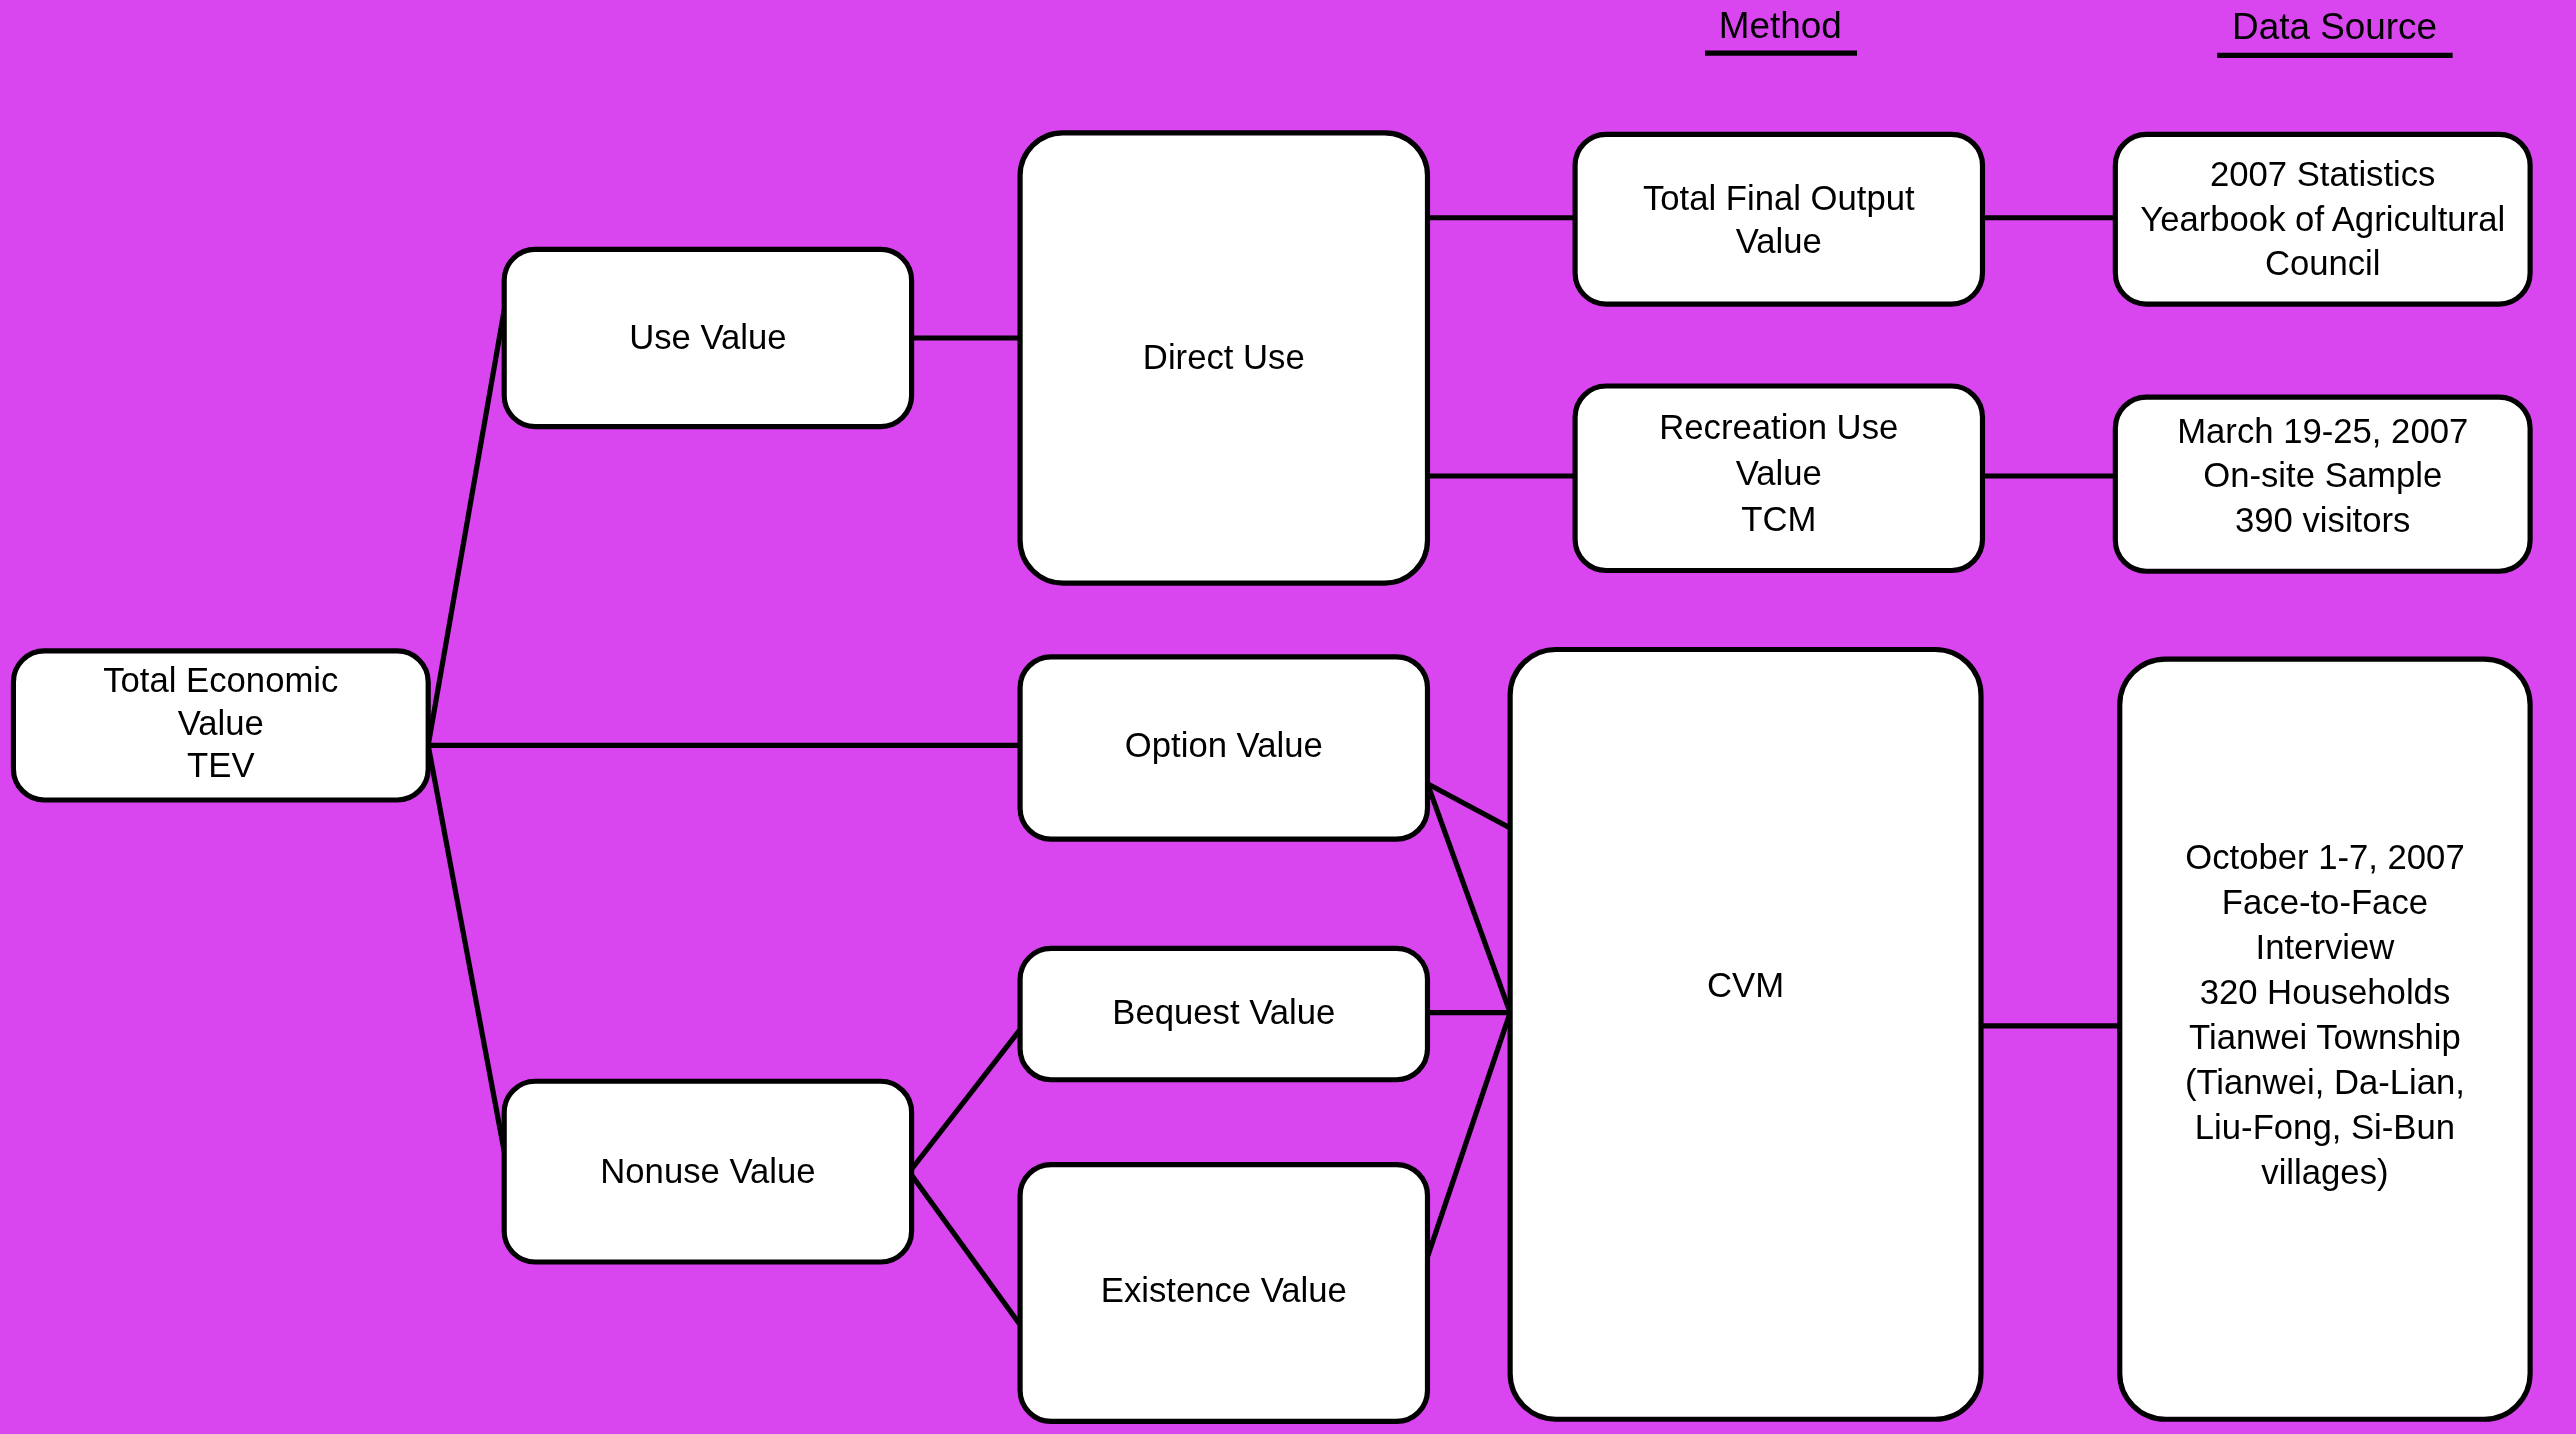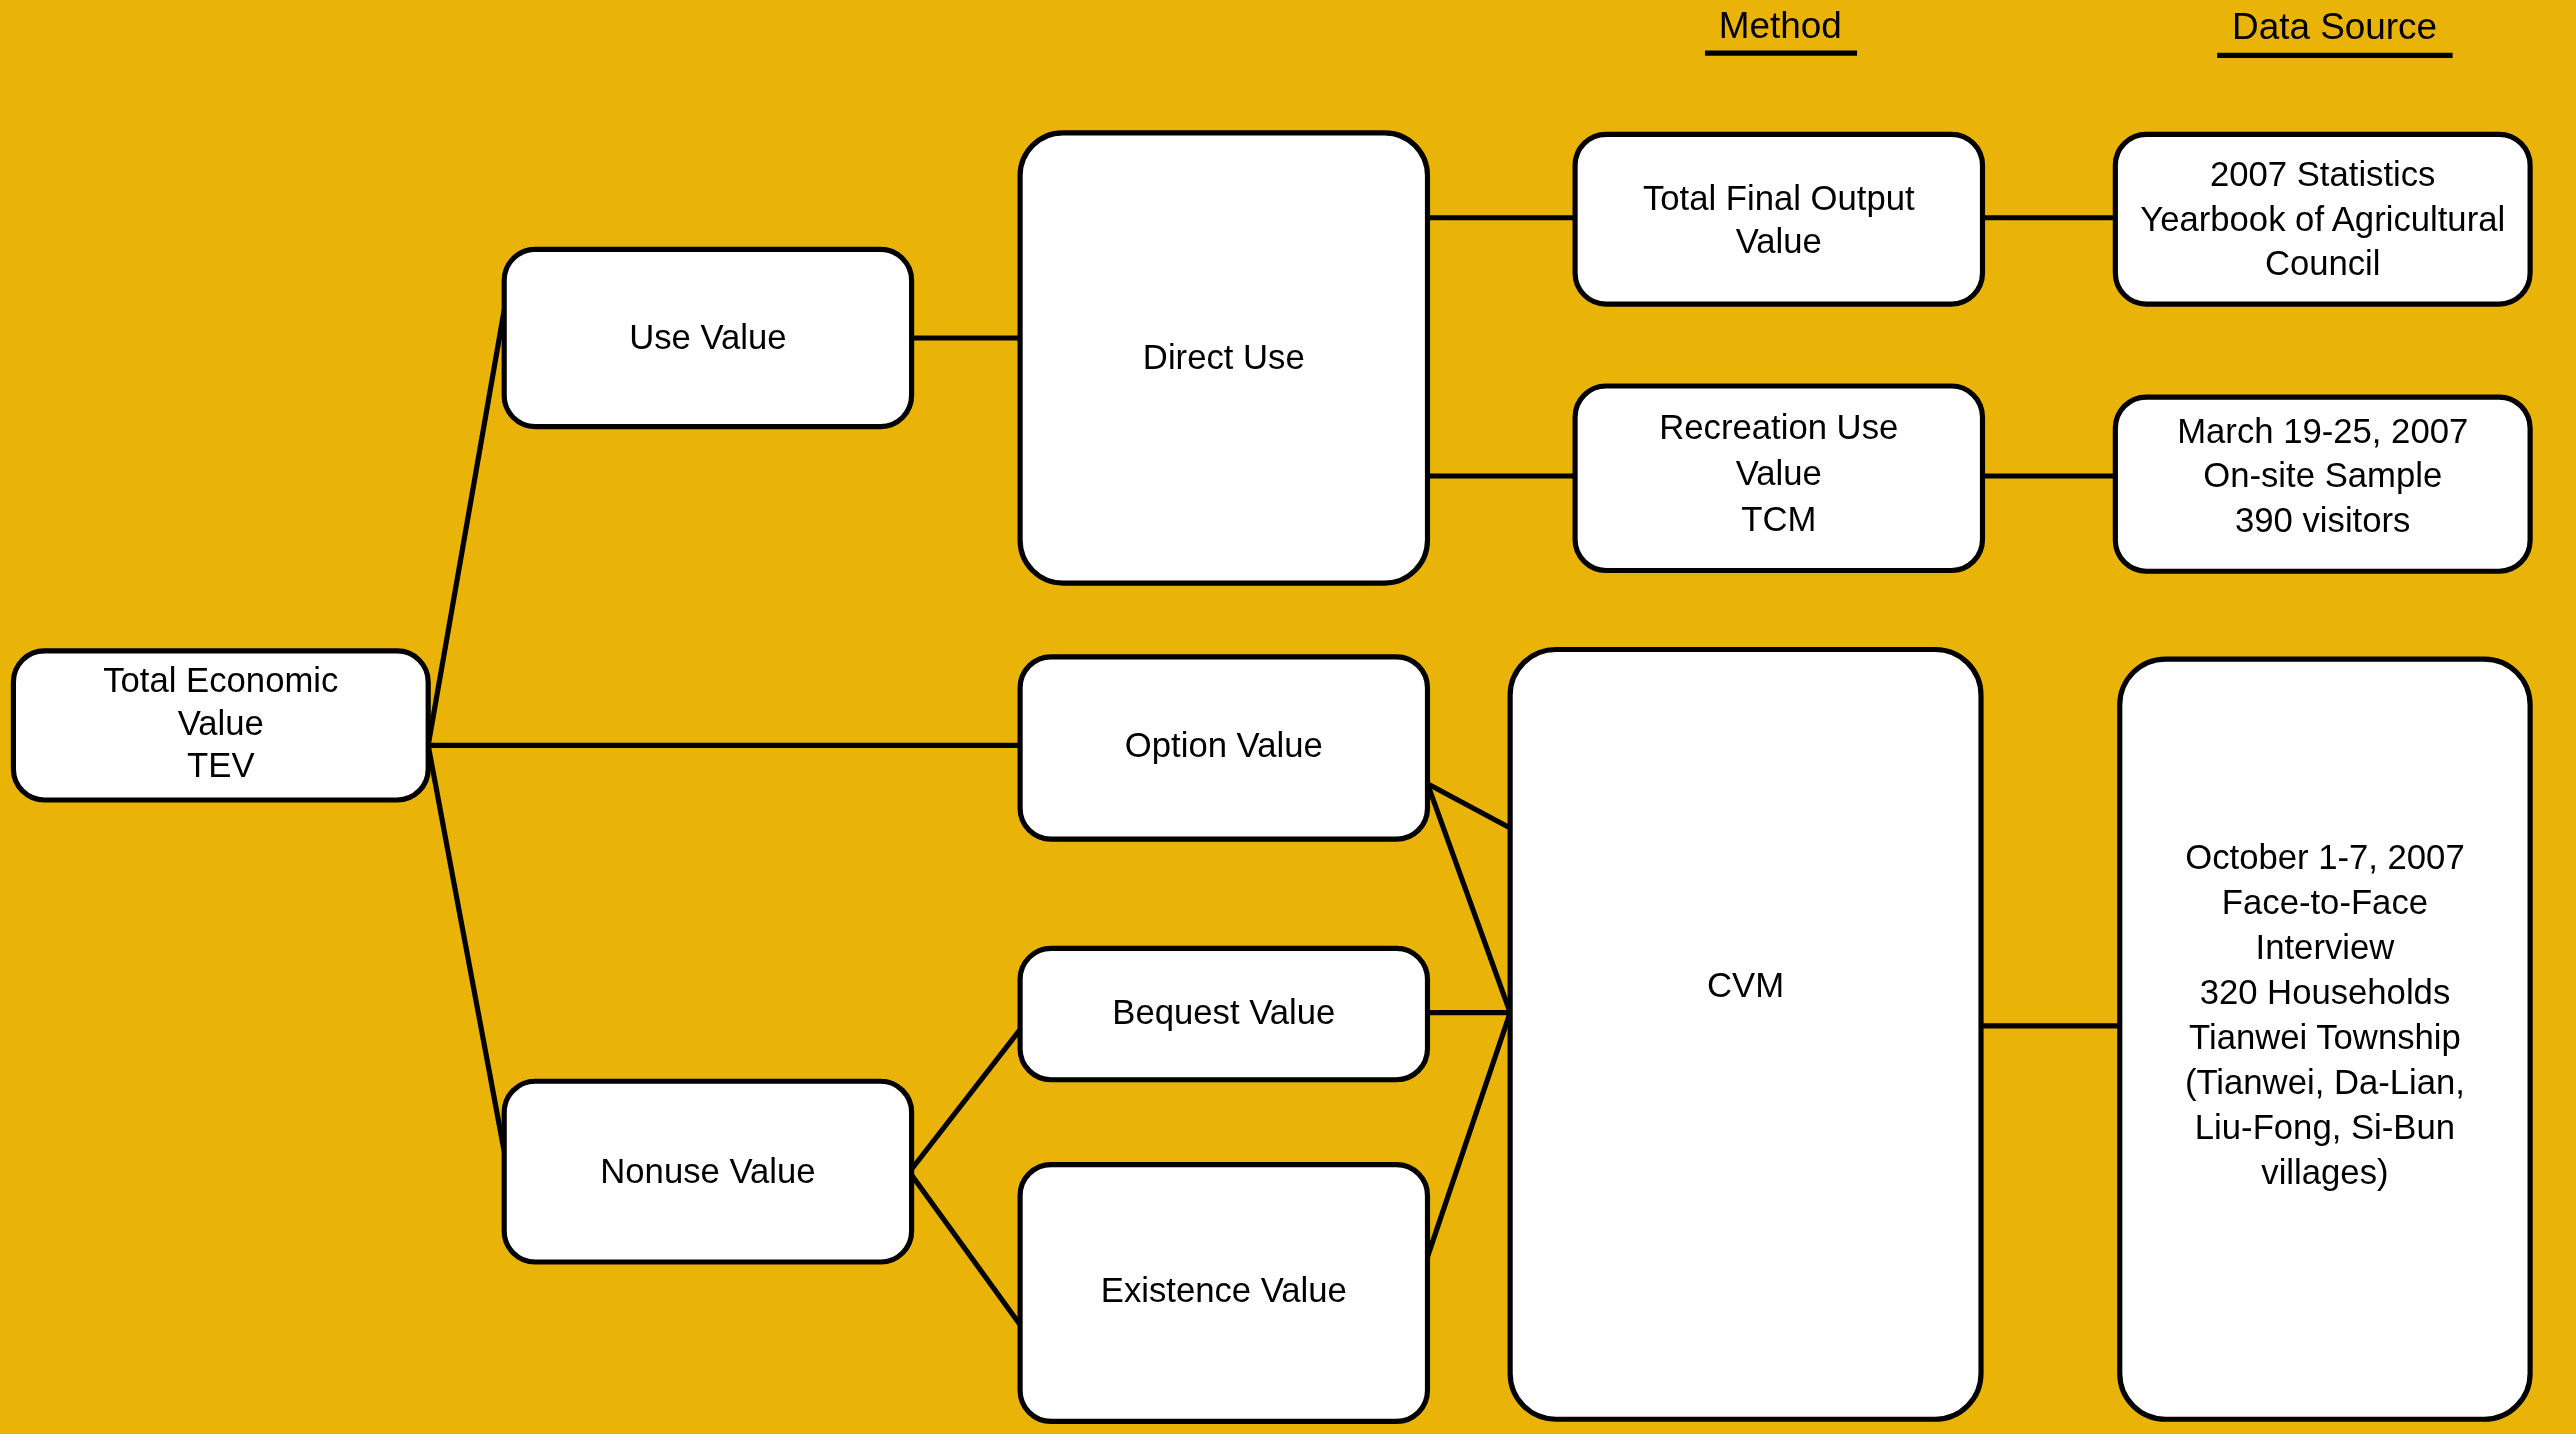--- a/index.html
+++ b/index.html
@@ -11,21 +11,21 @@
   body {
     width: 2576px;
     height: 1434px;
     overflow: hidden;
     font-family: "Liberation Sans", sans-serif;
   }
   #diagram-root {
     position: relative;
     width: 2576px;
     height: 1434px;
-    background: #eab308;
+    background: #d946ef;
   }
   svg#diagram-svg {
     display: block;
     width: 2576px;
     height: 1434px;
   }
   .node-box {
     fill: #ffffff;
     stroke: #000000;
     stroke-width: 7;

